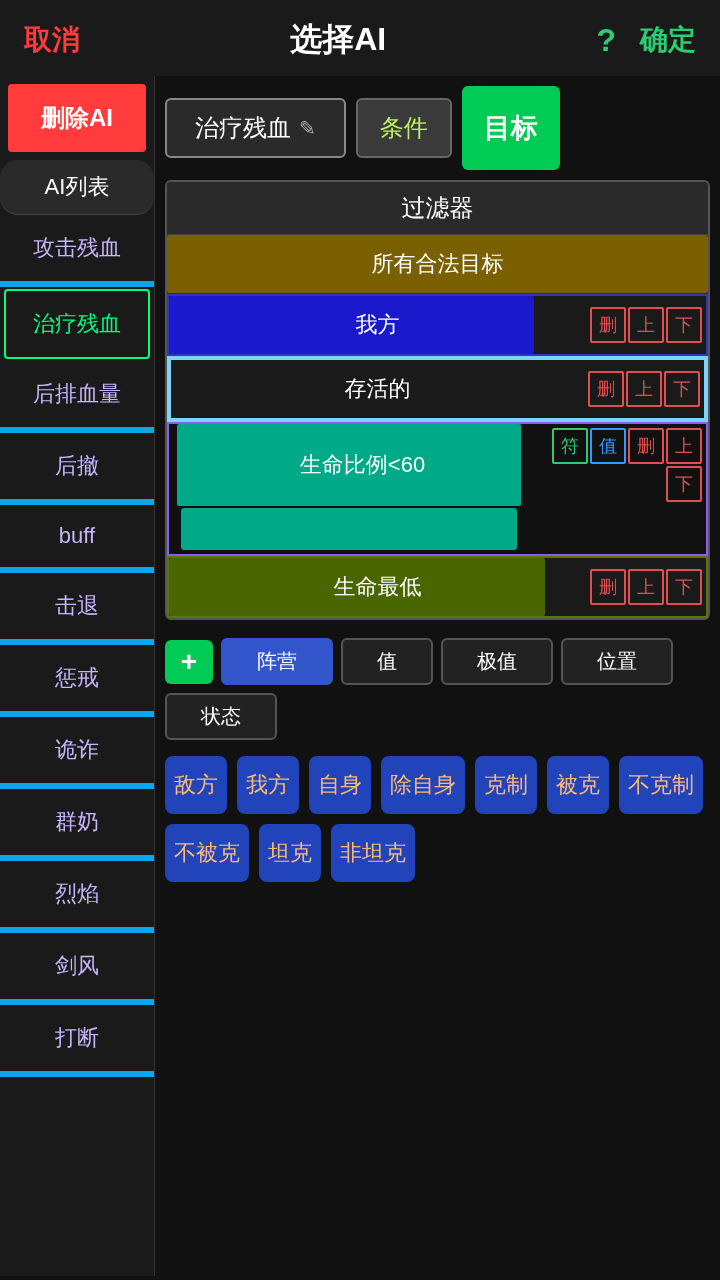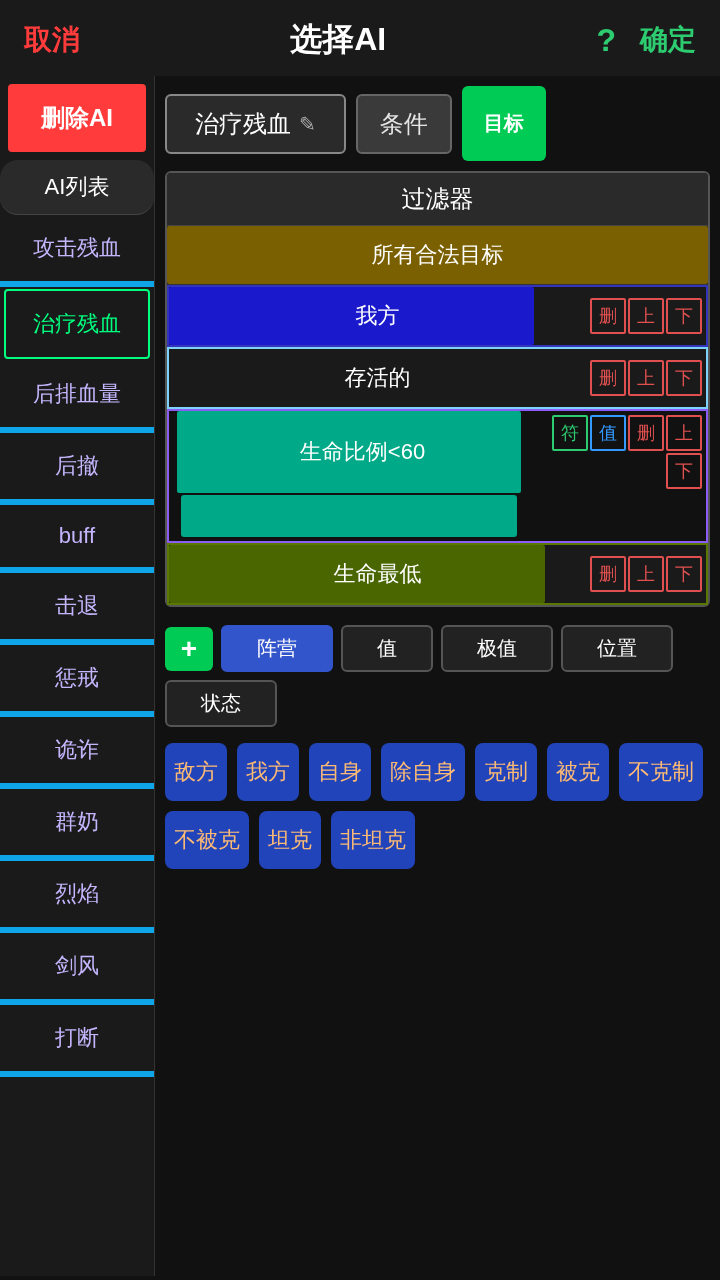--- a/index.html
+++ b/index.html
@@ -127,30 +127,30 @@
       cursor: pointer;
     }
     .tab-edit-icon {
       font-size: 20px;
       color: #aaa;
     }
     .tab-cond {
       background: #3a3a3a;
       border: 2px solid #666;
       border-radius: 6px;
-      color: #e5e5e5;
+      color: #bef264;
       font-size: 24px;
       padding: 12px 22px;
       cursor: pointer;
     }
     .tab-target {
       background: #00cc55;
       border-radius: 6px;
       color: #fff;
-      font-size: 20px;
+      font-size: 27px;
       padding: 24px 22px;
       cursor: pointer;
       font-weight: bold;
     }
 
     
     .filter-box {
       border: 2px solid #555;
       border-radius: 6px;
       background: #1a1a1a;
@@ -329,21 +329,21 @@
       <div class="filter-row row-ally" style="border:2px solid #3333bb;min-height:54px;">
         <div class="filter-row-bg" style="background:#1a1acc;width:68%;"></div>
         <div class="filter-row-label">我方</div>
         <div class="filter-row-actions">
           <div class="action-btn del">删</div>
           <div class="action-btn up">上</div>
           <div class="action-btn dn">下</div>
         </div>
       </div>
 
-      <div class="filter-row row-alive" style="border:2px solid #7dd3fc;min-height:54px;">
+      <div class="filter-row row-alive" style="border:4px solid #7dd3fc;min-height:54px;">
         <div class="filter-row-bg" style="background:transparent;width:0%;"></div>
         <div class="filter-row-label">存活的</div>
         <div class="filter-row-actions">
           <div class="action-btn del">删</div>
           <div class="action-btn up">上</div>
           <div class="action-btn dn">下</div>
         </div>
       </div>
 
       <div style="border:2px solid #8b5cf6;background:#111;padding-left:8px;">

